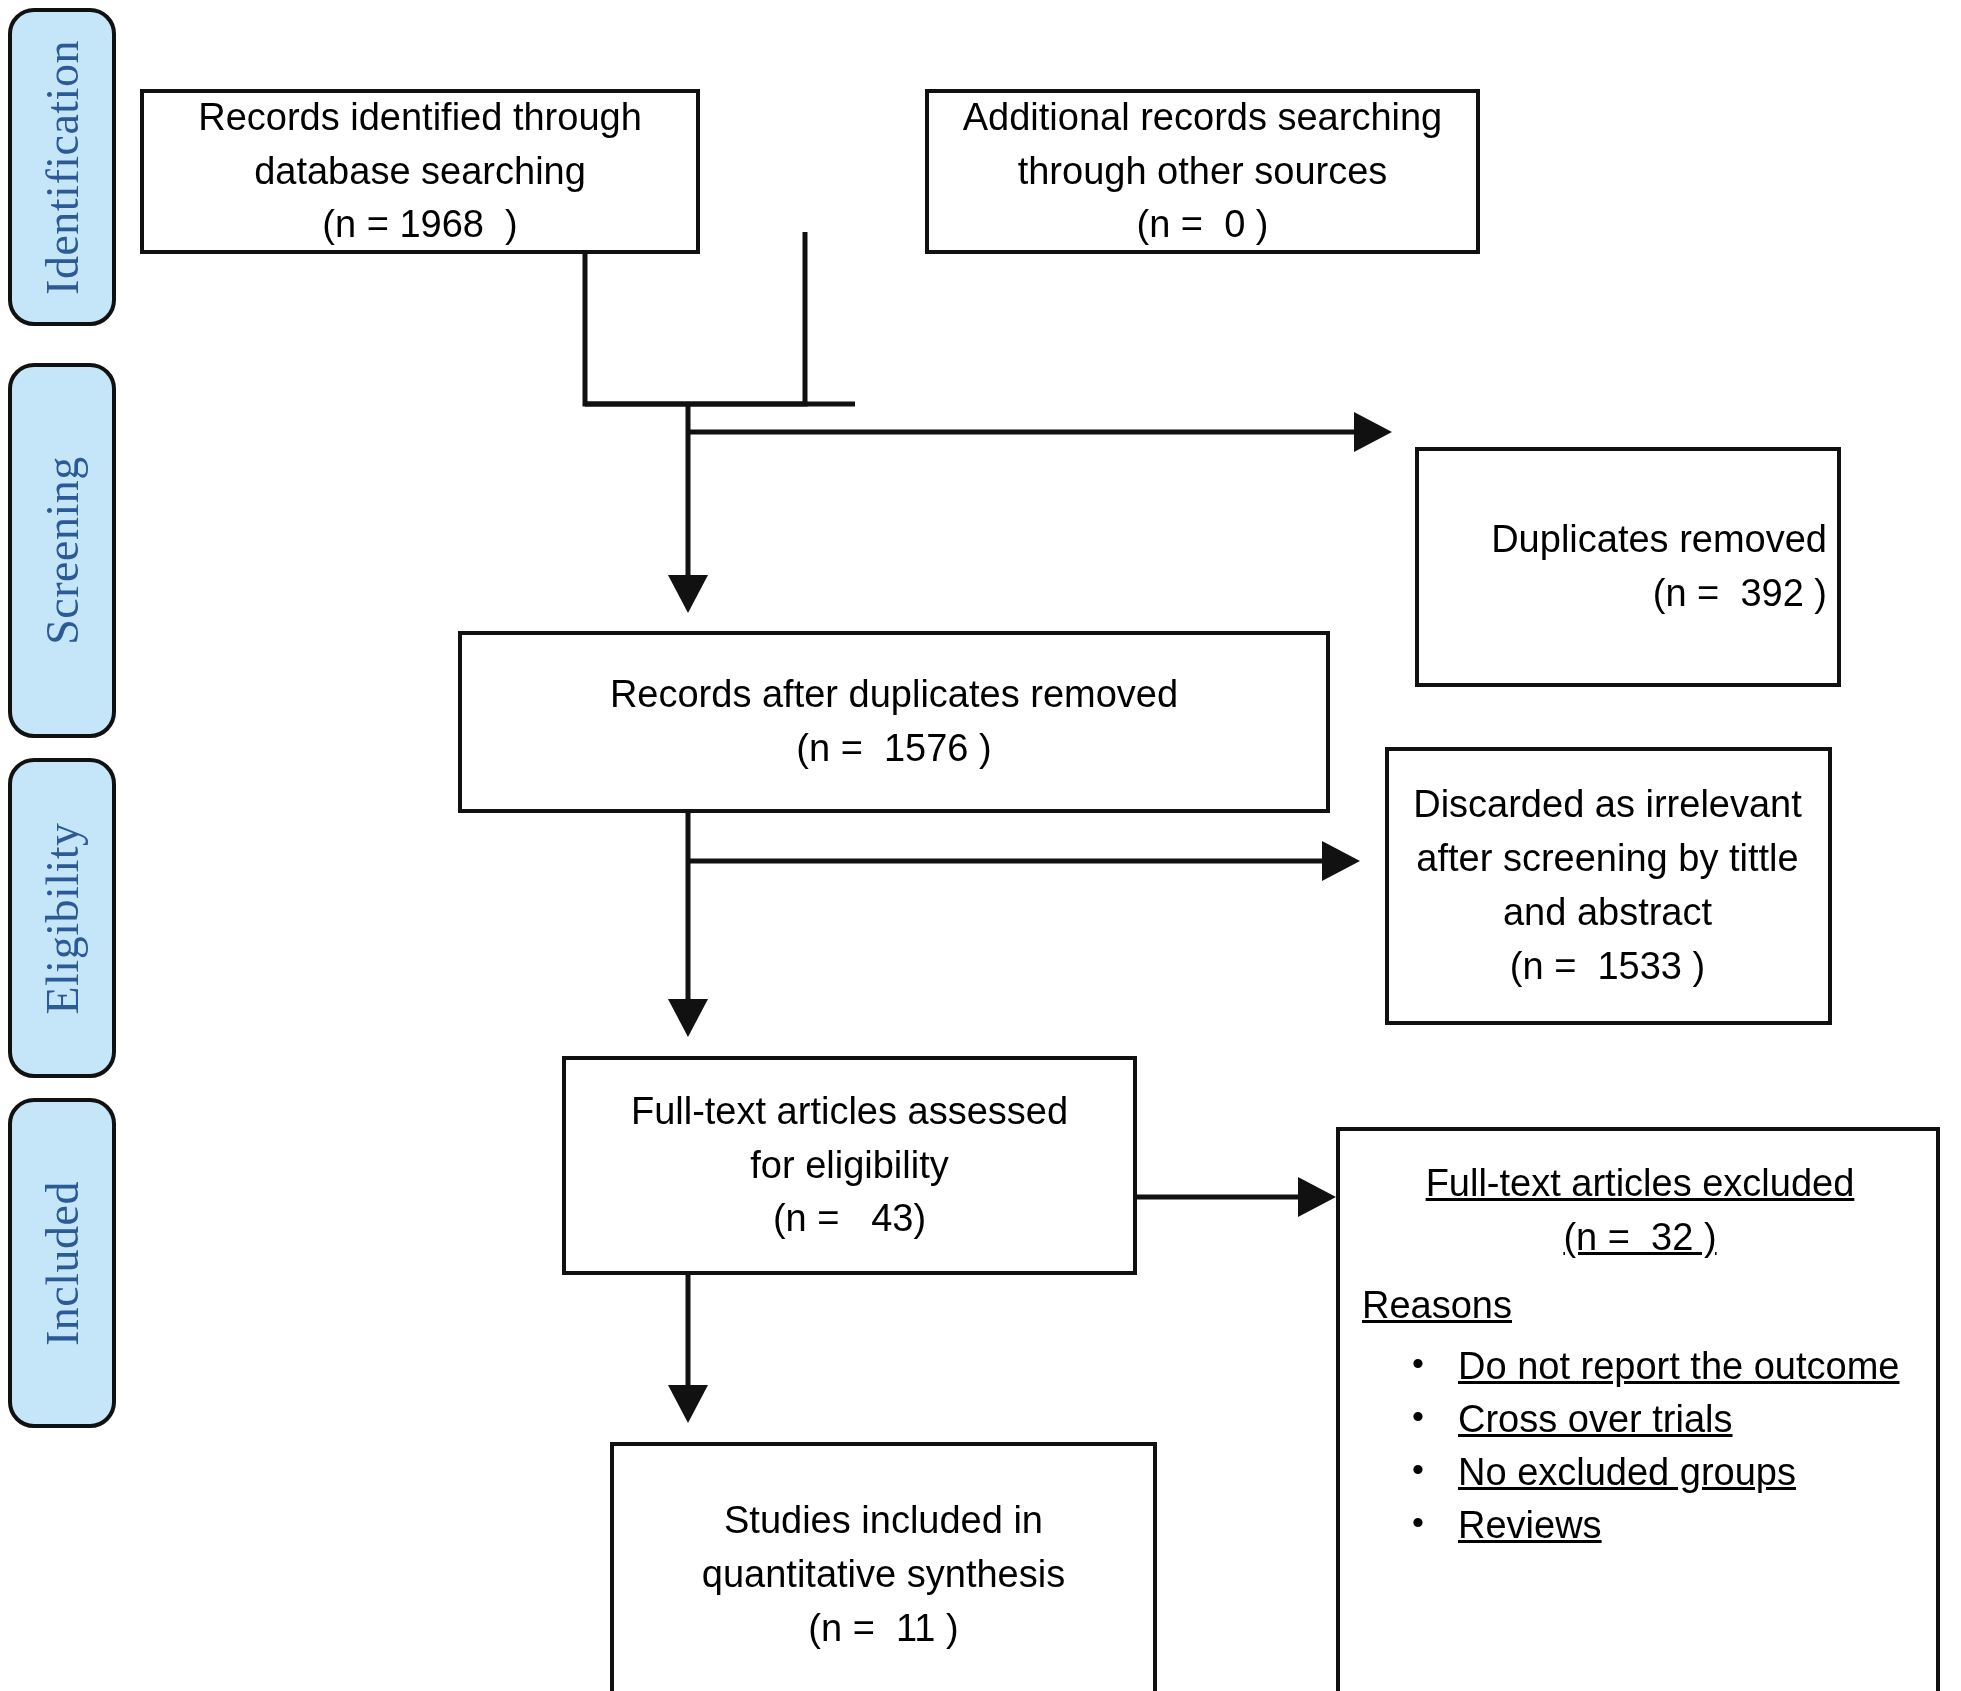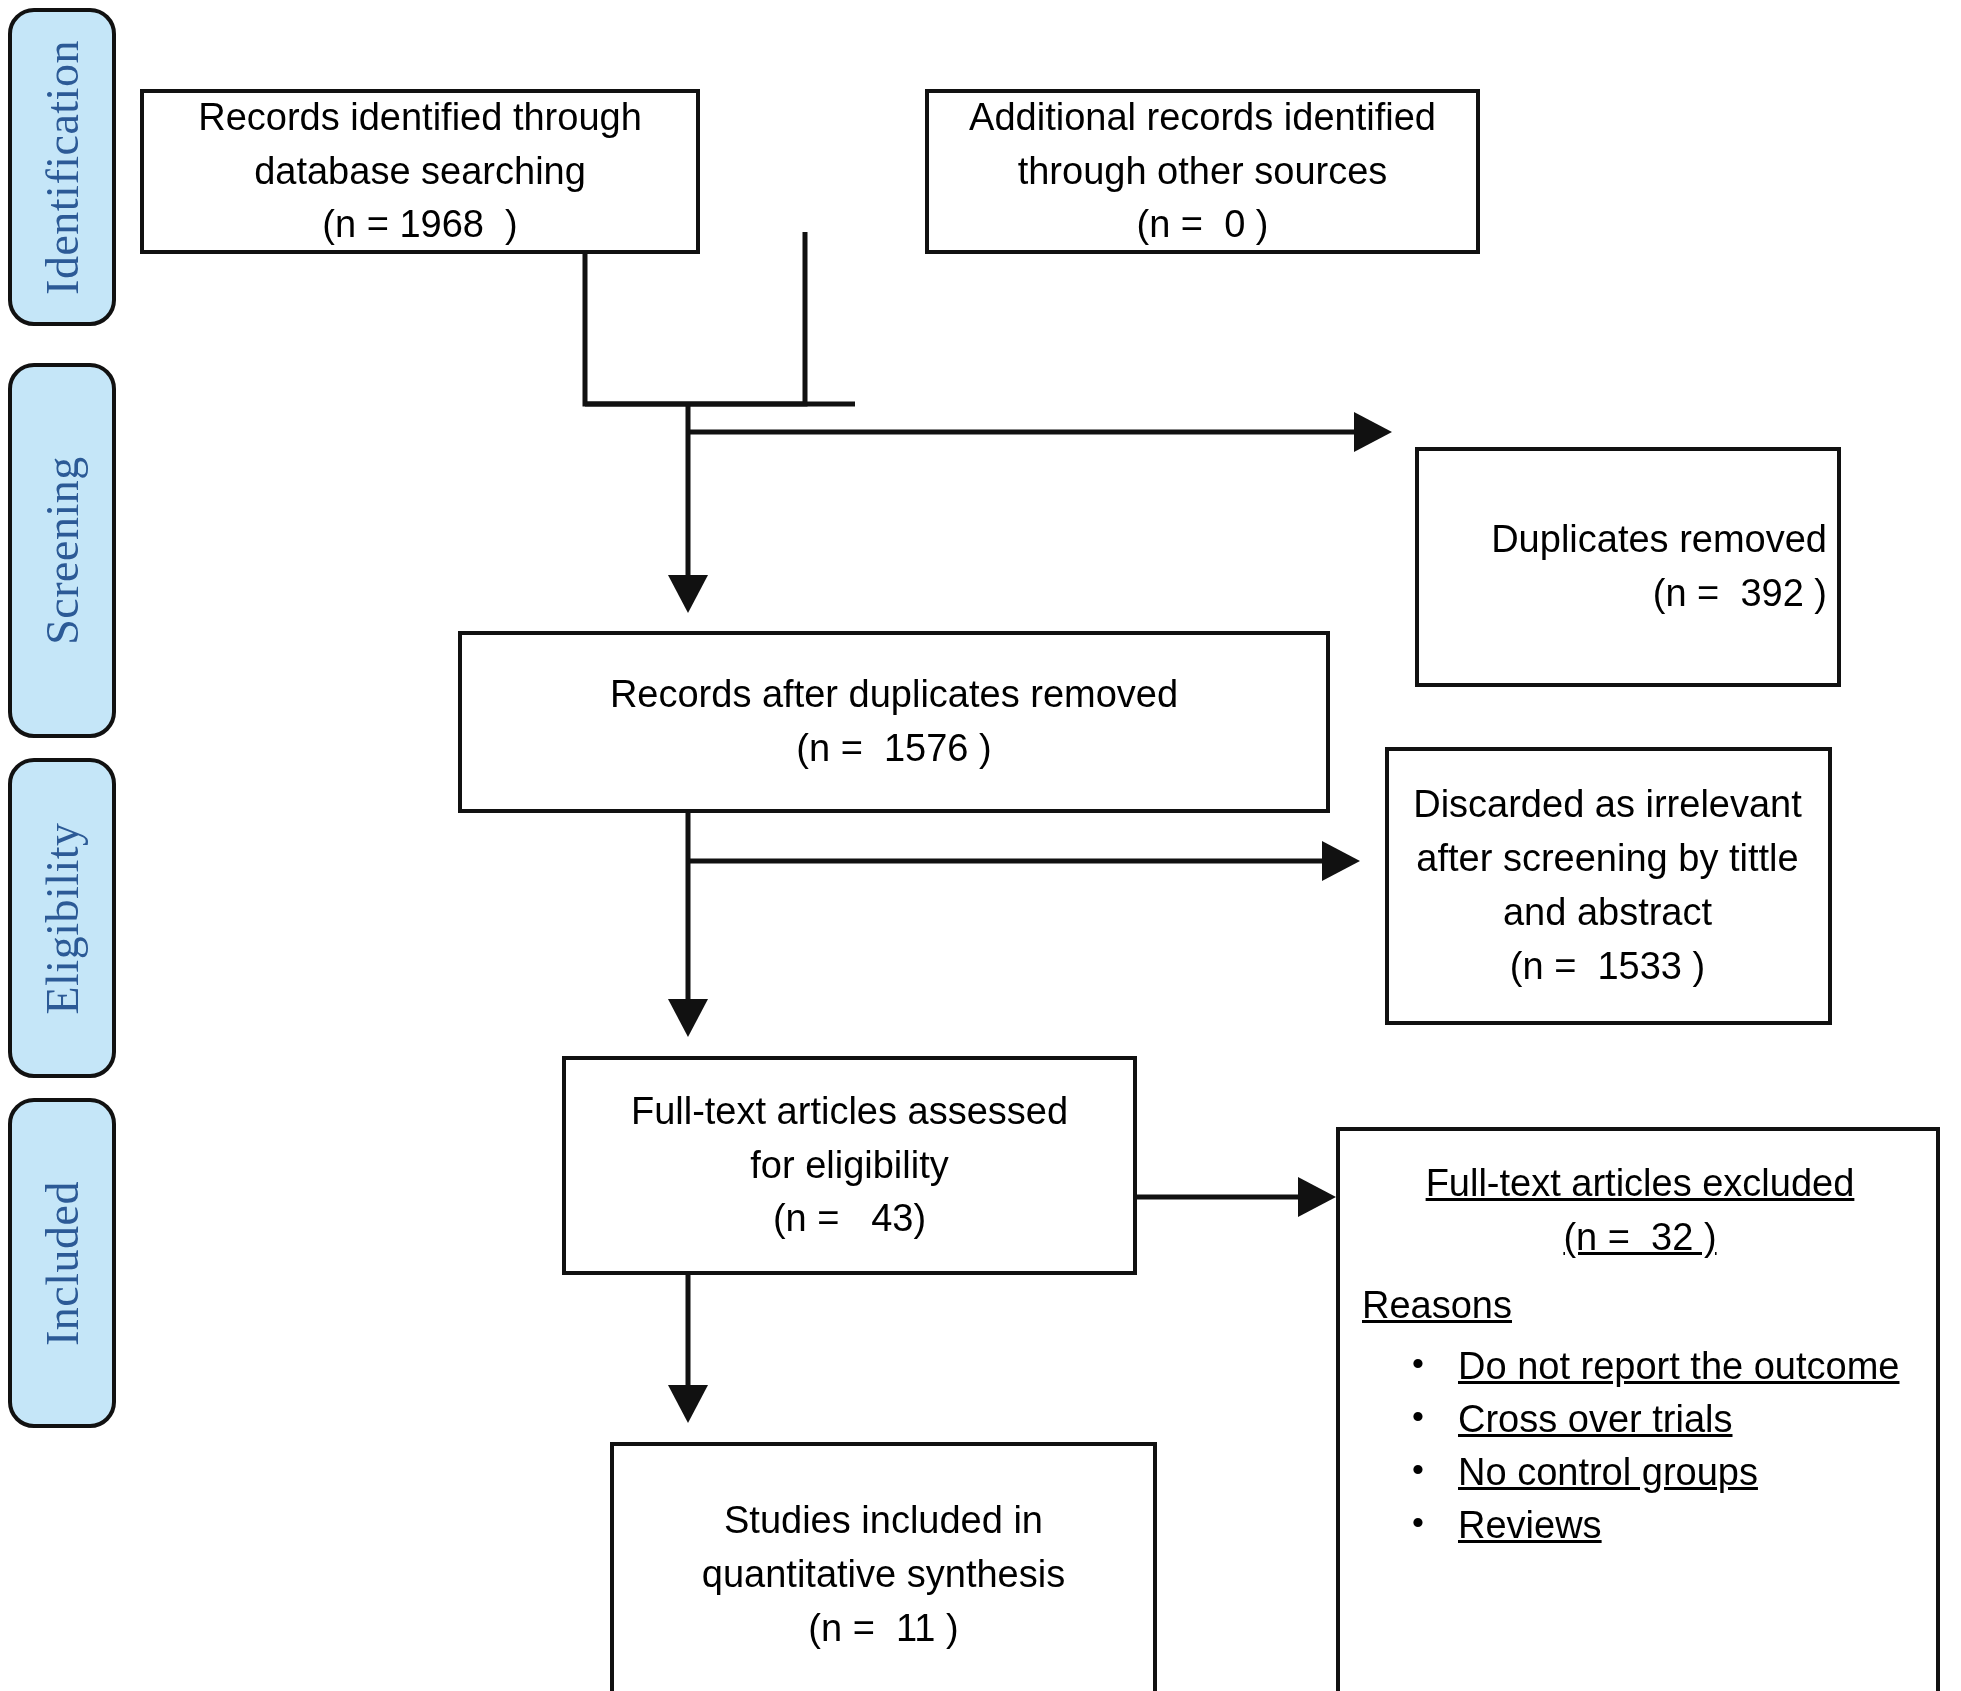--- a/index.html
+++ b/index.html
@@ -146,21 +146,21 @@
     <polygon points="688,1423 668,1385 708,1385"></polygon>
   </svg>
 
   <div class="flow-box" style="left:140px; top:70px; width:560px; height:165px;">
     <span class="line">Records identified through</span>
     <span class="line">database searching</span>
     <span class="line">(n = 1968  )</span>
   </div>
 
   <div class="flow-box" style="left:925px; top:70px; width:555px; height:165px;">
-    <span class="line">Additional records identified</span>
+    <span class="line">Additional records searching</span>
     <span class="line">through other sources</span>
     <span class="line">(n =  0 )</span>
   </div>
 
   <div class="flow-box" style="left:1415px; top:428px; width:426px; height:240px;align-items:flex-end;">
     <span class="line">Duplicates removed</span>
     <span class="line">(n =  392 )</span>
   </div>
 
   <div class="flow-box" style="left:458px; top:612px; width:872px; height:182px;">
@@ -189,21 +189,21 @@
       <li>
         <span class="bullet">•</span>
         <span>Do not report the outcome</span>
       </li>
       <li>
         <span class="bullet">•</span>
         <span>Cross over trials</span>
       </li>
       <li>
         <span class="bullet">•</span>
-        <span>No control groups</span>
+        <span>No excluded groups</span>
       </li>
       <li>
         <span class="bullet">•</span>
         <span>Reviews</span>
       </li>
     </ul>
   </div>
 
   <div class="flow-box" style="left:610px; top:1423px; width:547px; height:266px;">
     <span class="line">Studies included in</span>

